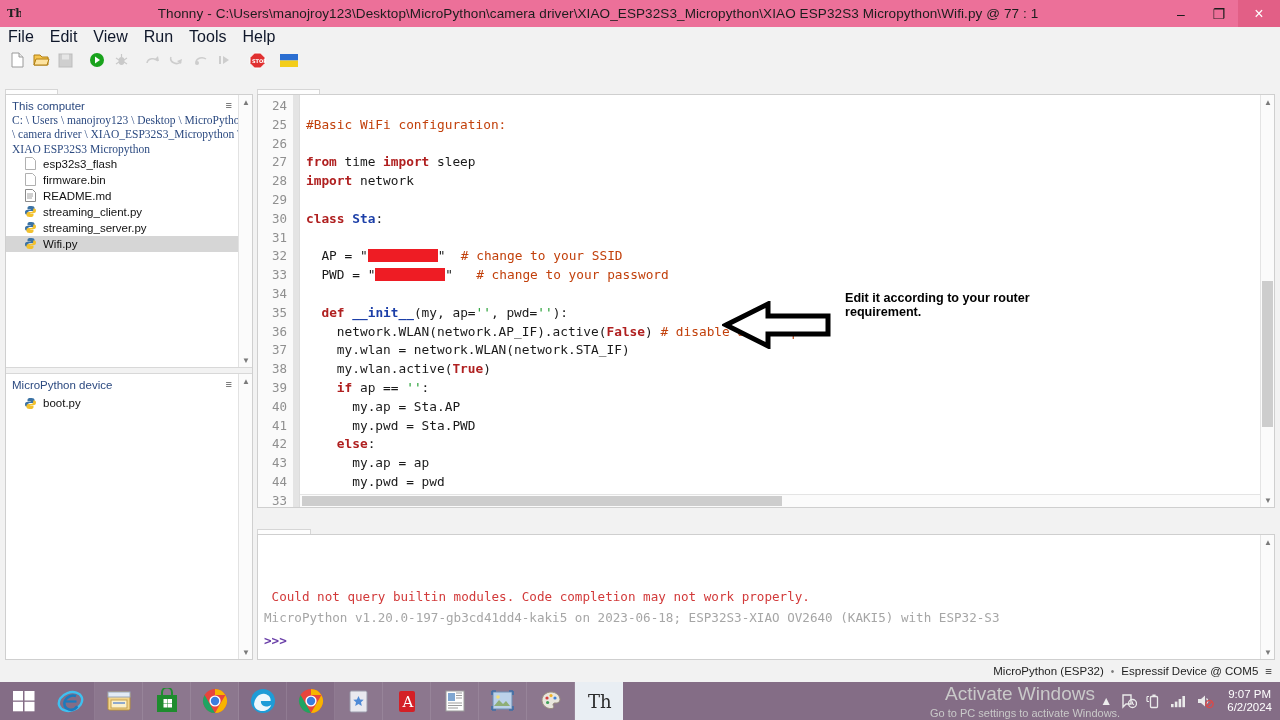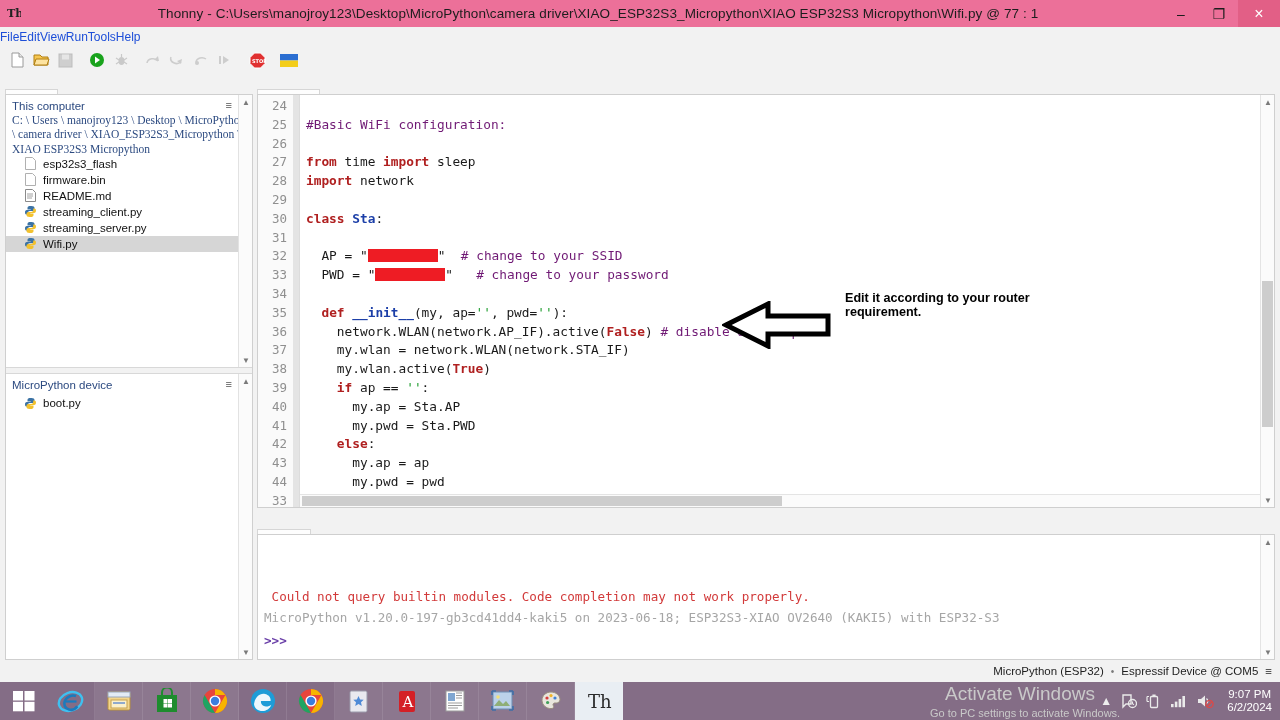--- a/index.html
+++ b/index.html
@@ -33,21 +33,21 @@
   }
   .tb-btn.close { background: #e25f86; width: 42px; color: #fff; font-size: 16px; }
 
   
   .menubar {
     position: absolute; left: 0; top: 27px; width: 1280px; height: 20px;
     background: #f2f2f2; display: flex; align-items: center;
     border-bottom: 1px solid #f2f2f2;
   }
   .menuitem {
-    font-size: 12px; color: #1d4ed8; padding: 2px 0; line-height: 14px;
+    font-size: 16px; color: #0f172a; padding: 2px 8px; line-height: 14px;
   }
 
   
   .toolbar {
     position: absolute; left: 0; top: 47px; width: 1280px; height: 26px;
     background: #f2f2f2; display: flex; align-items: center; padding-left: 6px; gap: 2px;
   }
   .tool { width: 22px; height: 20px; display: flex; align-items: center; justify-content: center; }
   .tool svg { display: block; }
   .tool.gap { margin-left: 8px; }
@@ -125,21 +125,21 @@
     position: absolute; right: 12px; font-size: 12.5px; color: #8f8f8f;
     font-family: "DejaVu Sans Mono", monospace; text-align: right; width: 24px;
   }
   .code {
     position: absolute; left: 48px; top: 0; right: 14px; height: 100%;
     font-family: "DejaVu Sans Mono", monospace; font-size: 12.8px;
   }
   .cl { position: absolute; left: 0; white-space: pre; }
   .kw { color: #b02020; font-weight: bold; }
   .cls { color: #1c3fa8; font-weight: bold; }
-  .cmt { color: #701a75; margin-top: 36px; }
+  .cmt { color: #c2410c; margin-top: 36px; }
   .str { color: #1f9d2f; }
   .bi  { color: #b02020; font-weight: bold; }
   .pln { color: #1a1a1a; }
   .redact {
     display: inline-block; background: #ee1c24; height: 13px; vertical-align: -2px;
   }
   .vscroll-ed {
     position: absolute; right: 0; top: 0; width: 14px; bottom: 0;
     background: #fbfbfb; border-left: 1px solid #e4e4e4;
   }

